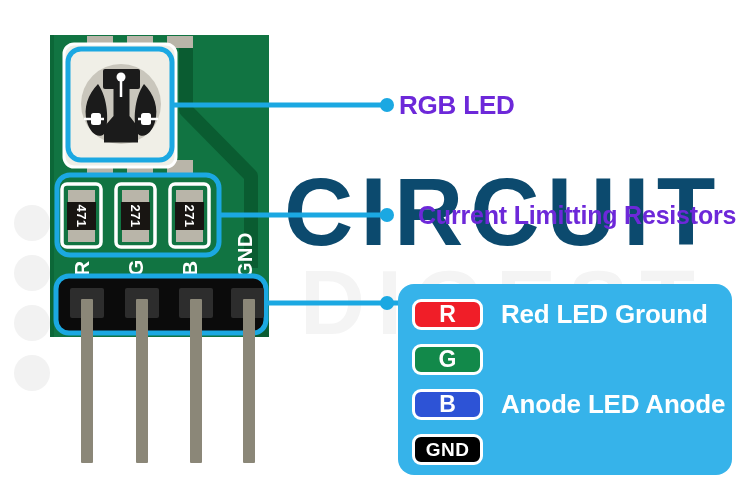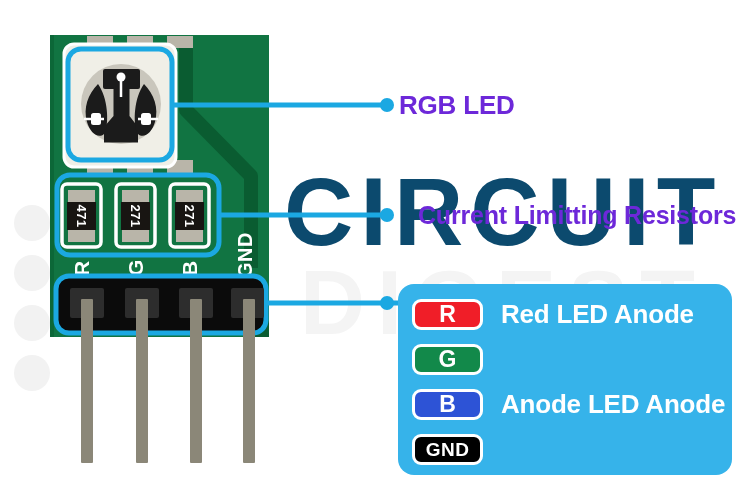--- a/index.html
+++ b/index.html
@@ -144,21 +144,21 @@
       <circle cx="387" cy="303" r="7"></circle>
     </g>
   </svg>
 
   <div class="callout-label" style="left:399px;top:106px;">RGB LED</div>
   <div class="callout-label" style="left:418px;top:216px;font-size:25px;">Current Limitting Resistors</div>
 
   <div class="legend">
     <div class="lrow">
       <div class="pill pill-r">R</div>
-      <div class="llabel">Red LED Anode</div>
+      <div class="llabel">Red LED Ground</div>
     </div>
     <div class="lrow">
       <div class="pill pill-g">G</div>
     </div>
     <div class="lrow">
       <div class="pill pill-b">B</div>
       <div class="llabel">Anode LED Anode</div>
     </div>
     <div class="lrow">
       <div class="pill pill-gnd">GND</div>

